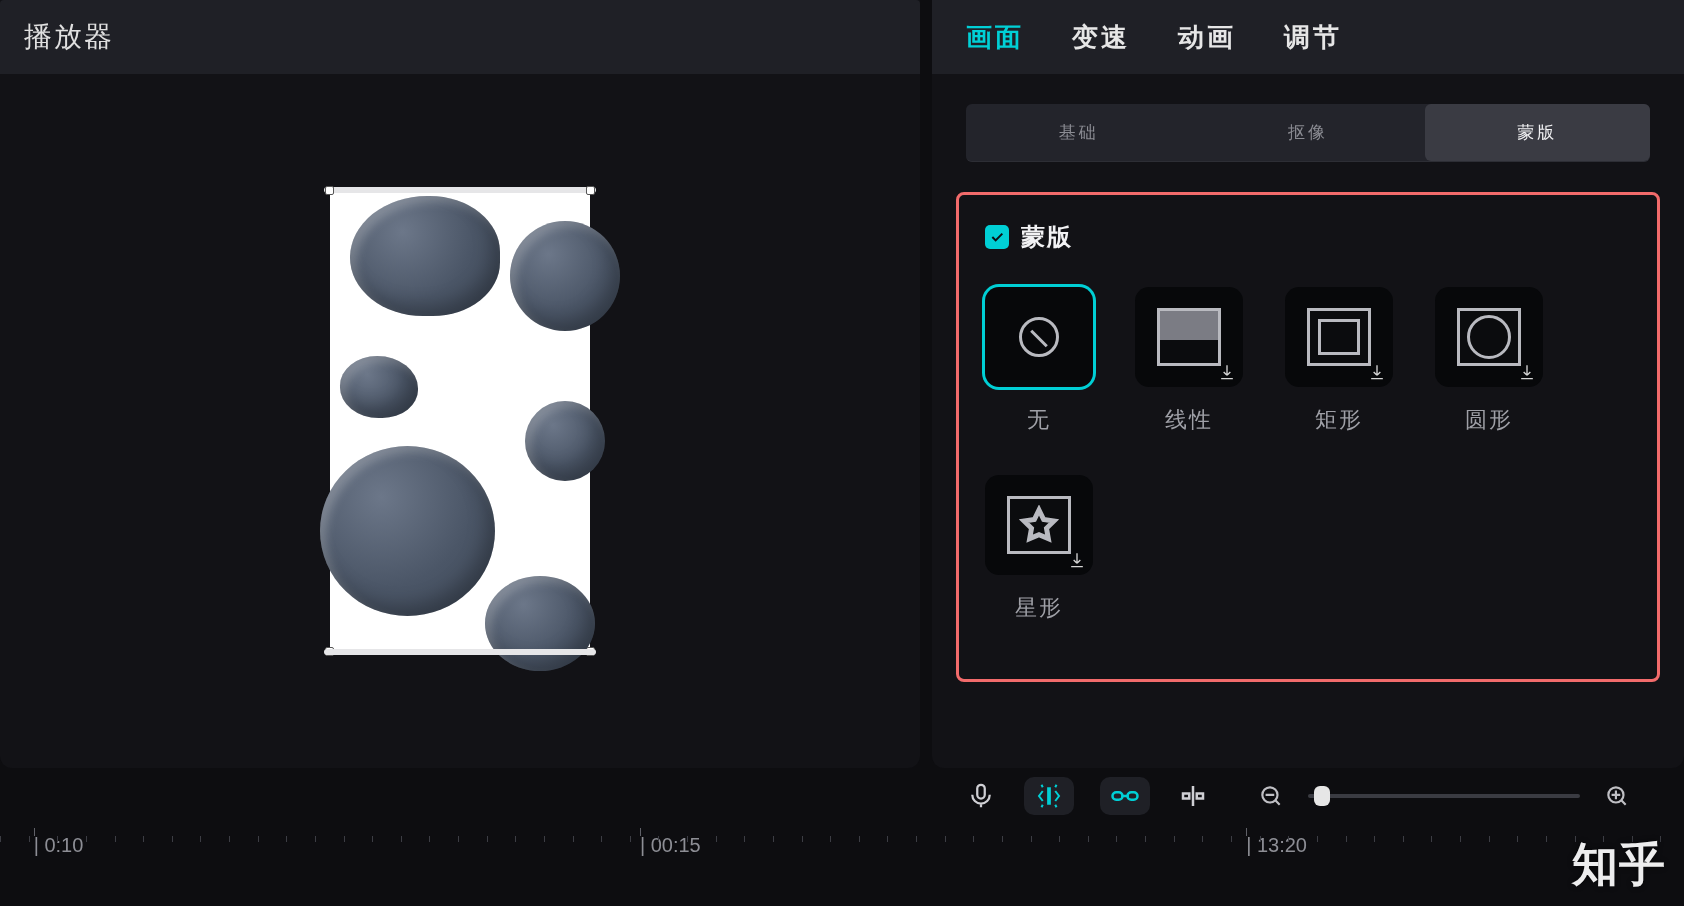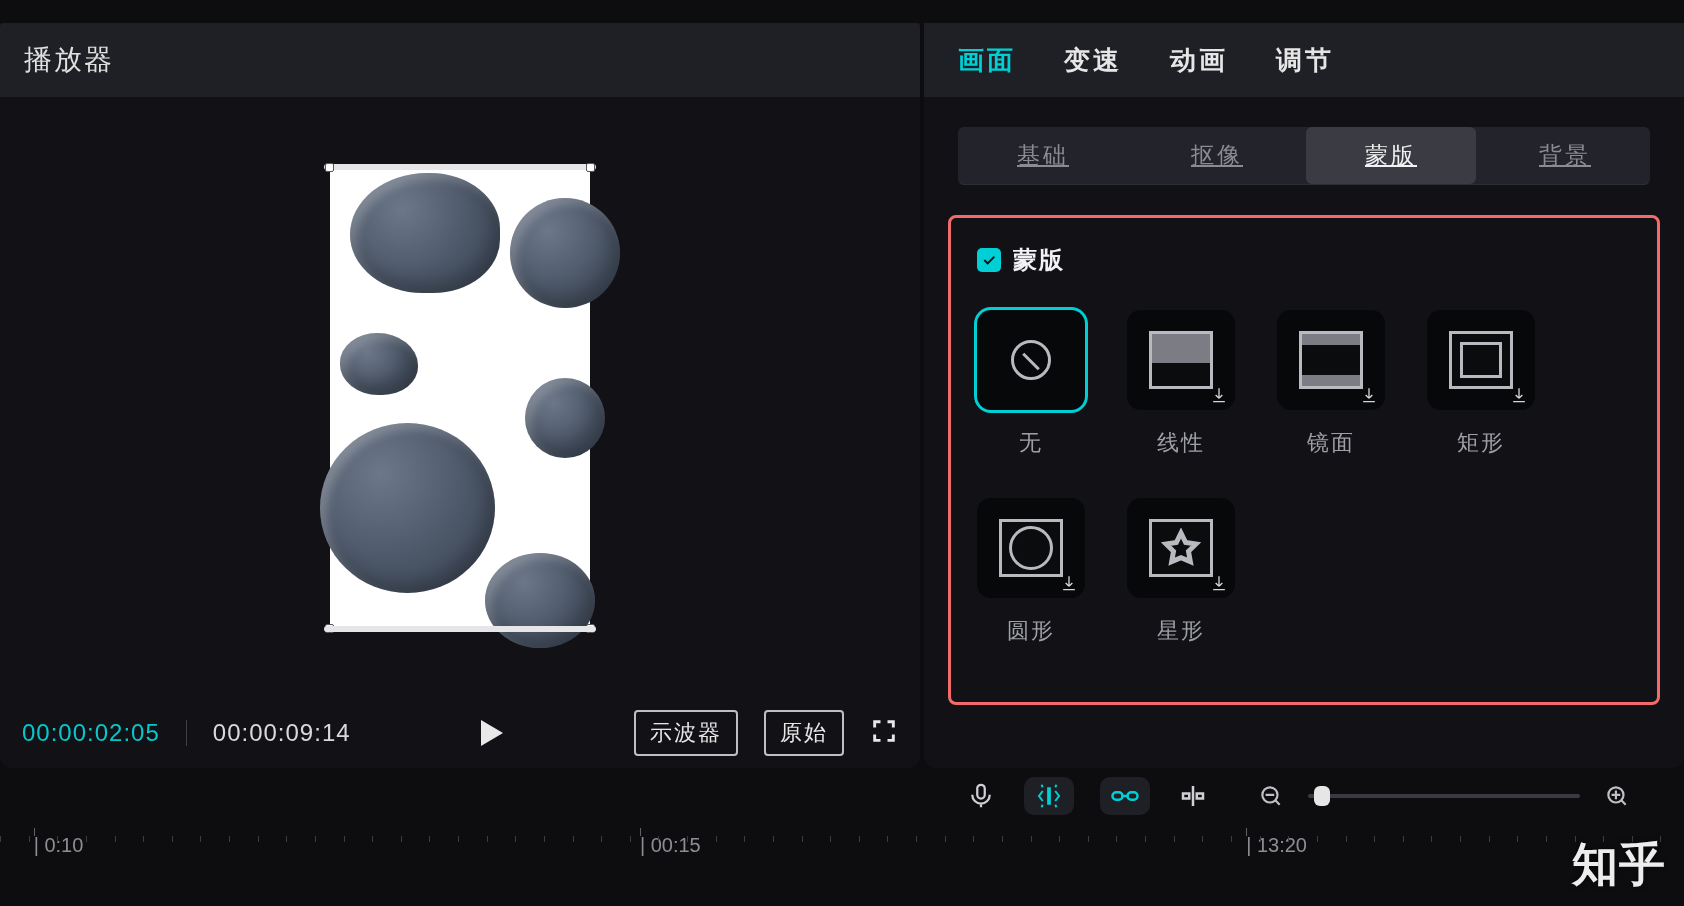--- a/index.html
+++ b/index.html
@@ -3,21 +3,21 @@
 <meta charset="utf-8">
 <style>
   * { box-sizing: border-box; margin: 0; padding: 0; }
   body {
     width: 1684px; height: 906px;
     background: #0d0d10;
     font-family: "PingFang SC", "Microsoft YaHei", sans-serif;
     color: #e6e6e6; overflow: hidden; position: relative;
   }
   .app { display: flex; flex-direction: column; width: 100%; height: 100%; }
-  .main { display: flex; flex: 1 1 auto; gap: 4px; padding: 0 0 0 0; margin-top: 23px; }
+  .main { display: flex; flex: 1 1 auto; gap: 12px; padding: 0 0 0 0; }
 
   
   .player-panel {
     flex: 0 0 920px;
     display: flex; flex-direction: column;
     background: #121216;
     border-radius: 0 0 12px 12px;
   }
   .player-header {
     height: 74px; display: flex; align-items: center;
@@ -68,22 +68,22 @@
     padding: 0;
   }
   .top-tabs { height: 74px; display: flex; align-items: center; gap: 48px;
               padding: 0 34px; background: #1f2026; font-size: 26px; }
   .top-tab { color: #e6e6e6; font-weight: 600; cursor: pointer; letter-spacing: 3px; }
   .top-tab.active { color: #00d0d6; }
   .sub-tabs { display: flex; margin: 30px 34px 0 34px; gap: 4px;
               background: #23242b; border-radius: 6px; padding: 0; height: 58px;
               border-bottom: 1px solid #2d2e35; }
   .sub-tab { flex: 1 1 0; display: flex; align-items: center; justify-content: center;
-             color: #8b8c93; font-size: 23px; letter-spacing: 3px; cursor: pointer;
-             border-radius: 6px; text-decoration: underline; }
+             color: #8b8c93; font-size: 17px; letter-spacing: 3px; cursor: pointer;
+             border-radius: 6px; }
   .sub-tab.active { background: #3a3b43; color: #f2f2f4; }
 
   .highlight-box {
     margin: 30px 24px 0 24px; padding: 26px 26px 56px 26px;
     border: 3px solid #f26b6b; border-radius: 8px;
   }
   .section-title { display: flex; align-items: center; gap: 12px; margin-bottom: 34px; }
   .checkbox { width: 24px; height: 24px; border-radius: 5px; background: #00cfd5;
               display: flex; align-items: center; justify-content: center; }
   .checkbox svg { width: 16px; height: 16px; stroke: #0e0e12; stroke-width: 3; fill: none; }
@@ -155,52 +155,34 @@
           <div class="handle h-br"></div>
           <div class="blob" style="left:20px; top:5px;  width:150px;height:120px;border-radius:55% 50% 48% 52%;"></div>
           <div class="blob" style="right:-30px; top:30px; width:110px;height:110px;"></div>
           <div class="blob" style="left:10px;  top:165px;width:78px; height:62px; border-radius:50% 55% 48% 52%;"></div>
           <div class="blob" style="right:-15px;top:210px;width:80px; height:80px;"></div>
           <div class="blob" style="left:-10px; top:255px;width:175px;height:170px;"></div>
           <div class="blob" style="right:-5px; bottom:-20px;width:110px;height:95px;"></div>
         </div>
       </div>
 
-      <div class="player-controls">
-        <span class="time-current">00:00:02:05</span>
-        <span class="time-sep"></span>
-        <span class="time-total">00:00:09:14</span>
-
-        <div class="play-btn">
-          <div class="play-triangle"></div>
-        </div>
-
-        <div class="pill-btn">示波器</div>
-        <div class="pill-btn">原始</div>
-        <div class="fullscreen-icon">
-          <svg viewBox="0 0 24 24">
-            <path d="M4 9V4h5M20 9V4h-5M4 15v5h5M20 15v5h-5"></path>
-          </svg>
-        </div>
-      </div>
     </div>
 
     <div class="inspector">
       <div class="top-tabs">
         <div class="top-tab active">画面</div>
         <div class="top-tab">变速</div>
         <div class="top-tab">动画</div>
         <div class="top-tab">调节</div>
       </div>
 
       <div class="sub-tabs">
         <div class="sub-tab">基础</div>
         <div class="sub-tab">抠像</div>
         <div class="sub-tab active">蒙版</div>
-        <div class="sub-tab">背景</div>
       </div>
 
       <div class="highlight-box">
         <div class="section-title">
           <div class="checkbox">
             <svg viewBox="0 0 24 24">
                 <path d="M5 12l5 5L20 7"></path>
               </svg>
           </div>
           <span class="label">蒙版</span>
@@ -220,29 +202,20 @@
           <div class="mask-item">
             <div class="mask-tile">
               <div class="icon-frame icon-linear"></div>
               <div class="dl-badge"><svg viewBox="0 0 24 24">
                     <path d="M12 4v12m0 0l-4-4m4 4l4-4M5 20h14"></path>
                   </svg></div>
             </div>
             <div class="mask-label">线性</div>
           </div>
 
-          <div class="mask-item">
-            <div class="mask-tile">
-              <div class="icon-frame icon-mirror"></div>
-              <div class="dl-badge"><svg viewBox="0 0 24 24">
-                    <path d="M12 4v12m0 0l-4-4m4 4l4-4M5 20h14"></path>
-                  </svg></div>
-            </div>
-            <div class="mask-label">镜面</div>
-          </div>
 
           <div class="mask-item">
             <div class="mask-tile">
               <div class="icon-frame icon-rect"></div>
               <div class="dl-badge"><svg viewBox="0 0 24 24">
                     <path d="M12 4v12m0 0l-4-4m4 4l4-4M5 20h14"></path>
                   </svg></div>
             </div>
             <div class="mask-label">矩形</div>
           </div>

